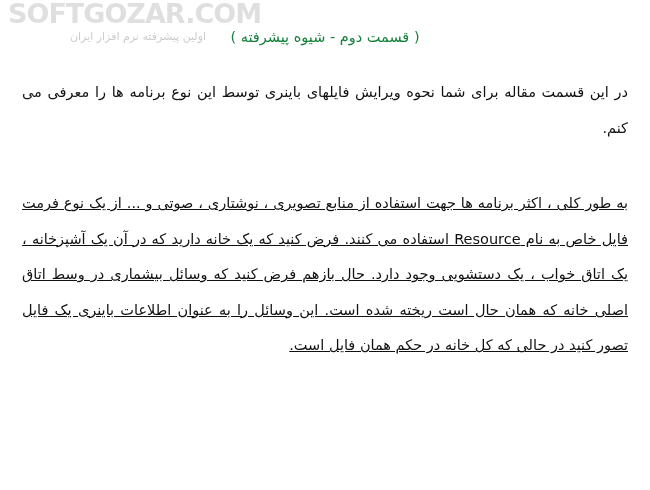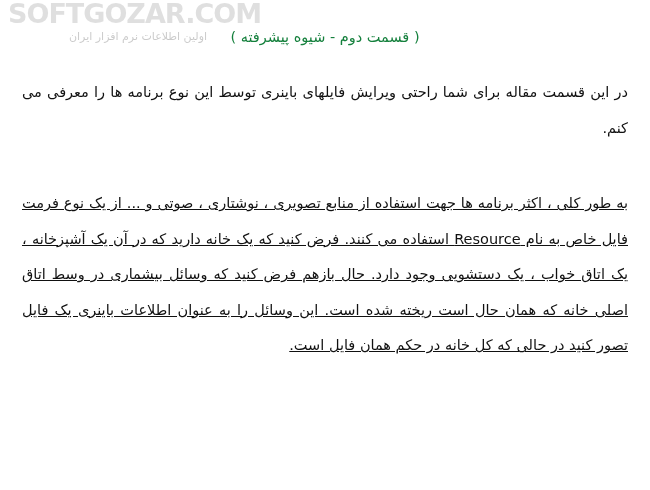--- a/index.html
+++ b/index.html
@@ -80,25 +80,25 @@
 
   .gap-block { height: 22px; }
 </style>
 </head>
 <body>
 
 <div class="page">
 
   <div class="watermark">
     <div class="wm-main">SOFTGOZAR.COM</div>
-    <div class="wm-sub">اولین اطلاعات نرم افزار ایران</div>
+    <div class="wm-sub">اولین پیشرفته نرم افزار ایران</div>
   </div>
 
   <div class="doc-title">( قسمت دوم - شیوه پیشرفته )</div>
 
 
-  <p class="para">در این قسمت مقاله برای شما راحتی ویرایش فایلهای باینری توسط این نوع برنامه ها را معرفی می کنم.</p>
+  <p class="para">در این قسمت مقاله برای شما نحوه ویرایش فایلهای باینری توسط این نوع برنامه ها را معرفی می کنم.</p>
 
   <div class="gap-block"></div>
 
   <p class="para">به طور کلی ، اکثر برنامه ها جهت استفاده از منابع تصویری ، نوشتاری ، صوتی و ... از یک نوع فرمت فایل خاص به نام Resource استفاده می کنند. فرض کنید که یک خانه دارید که در آن یک آشپزخانه ، یک اتاق خواب ، یک دستشویی وجود دارد. حال بازهم فرض کنید که وسائل بیشماری در وسط اتاق اصلی خانه که همان حال است ریخته شده است. این وسائل را به عنوان اطلاعات باینری یک فایل تصور کنید در حالی که کل خانه در حکم همان فایل است.</p>
 
 </div>
 
 </body></html>

